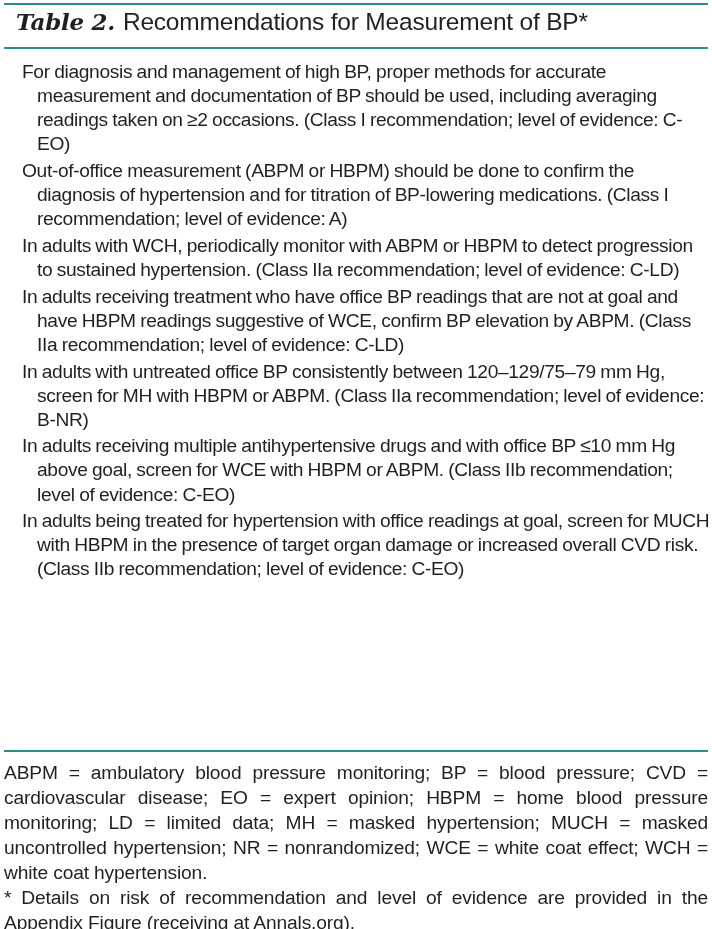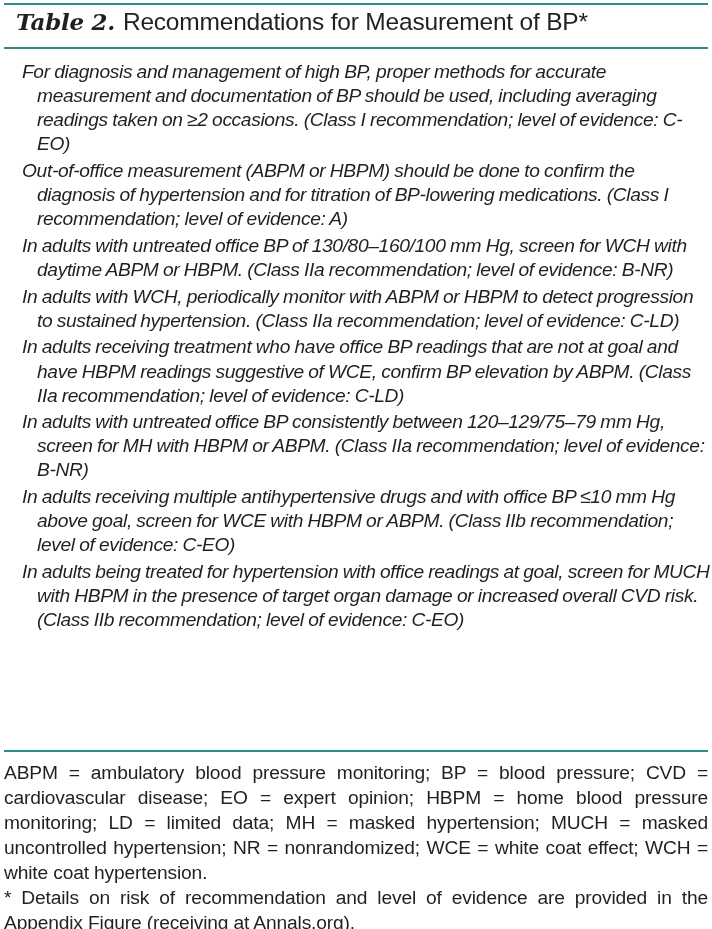--- a/index.html
+++ b/index.html
@@ -23,21 +23,20 @@
     }
     .recs {
       position: absolute; left: 22px; top: 60px; width: 690px; margin: 0; padding: 0;
       list-style: none;
     }
     .rec {
       font-size: 19.2px; line-height: 24.1px;
       padding-left: 15px; text-indent: -15px;
       letter-spacing: -0.35px; word-spacing: -0.5px;
       margin: 0 0 2.6px 0;
-      font-style: italic;
     }
     .footnotes {
       position: absolute; left: 4px; top: 760px; width: 704px;
       font-size: 19.2px; line-height: 25px;
       text-align: justify; letter-spacing: -0.15px;
     }
     .footnotes p { margin: 0; }
     .appendix-link { color: #231f20; text-decoration: none; font-weight: normal; }
   </style>
 </head>
@@ -48,21 +47,20 @@
 <div class="title">
   <span class="label">Table 2.</span>
   <span class="heading">Recommendations for Measurement of BP*</span>
 </div>
 
 <div class="rule mid" style="background: rgb(46, 139, 139);"></div>
 
 <ul class="recs">
   <li class="rec">For diagnosis and management of high BP, proper methods for accurate measurement and documentation of BP should be used, including averaging readings taken on ≥2 occasions. (Class I recommendation; level of evidence: C-EO)</li>
   <li class="rec">Out-of-office measurement (ABPM or HBPM) should be done to confirm the diagnosis of hypertension and for titration of BP-lowering medications. (Class I recommendation; level of evidence: A)</li>
-  <li class="rec">In adults with untreated office BP of 130/80–160/100 mm Hg, screen for WCH with daytime ABPM or HBPM. (Class IIa recommendation; level of evidence: B-NR)</li>
   <li class="rec">In adults with WCH, periodically monitor with ABPM or HBPM to detect progression to sustained hypertension. (Class IIa recommendation; level of evidence: C-LD)</li>
   <li class="rec">In adults receiving treatment who have office BP readings that are not at goal and have HBPM readings suggestive of WCE, confirm BP elevation by ABPM. (Class IIa recommendation; level of evidence: C-LD)</li>
   <li class="rec">In adults with untreated office BP consistently between 120–129/75–79 mm Hg, screen for MH with HBPM or ABPM. (Class IIa recommendation; level of evidence: B-NR)</li>
   <li class="rec">In adults receiving multiple antihypertensive drugs and with office BP ≤10 mm Hg above goal, screen for WCE with HBPM or ABPM. (Class IIb recommendation; level of evidence: C-EO)</li>
   <li class="rec">In adults being treated for hypertension with office readings at goal, screen for MUCH with HBPM in the presence of target organ damage or increased overall CVD risk. (Class IIb recommendation; level of evidence: C-EO)</li>
 </ul>
 
 <div class="rule bottom" style="background: rgb(46, 139, 139);"></div>
 
 <div class="footnotes">

